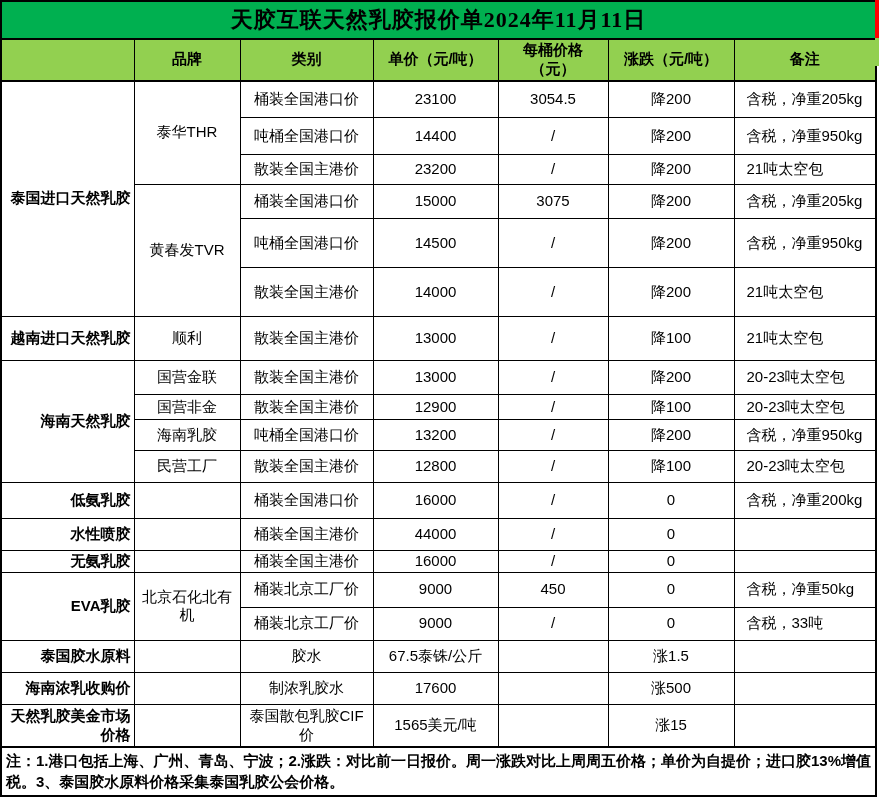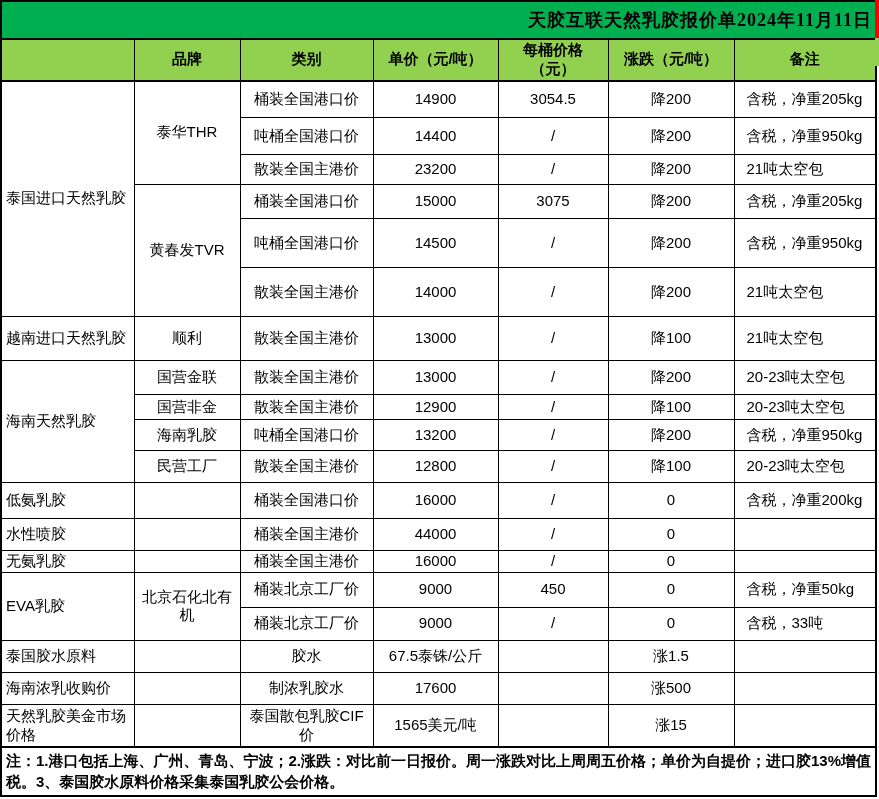--- a/index.html
+++ b/index.html
@@ -9,28 +9,28 @@
   }
   table.quote{
     border-collapse:collapse;table-layout:fixed;width:875px;
     border:2px solid #000;
   }
   td{
     border:1px solid #000;font-size:15px;text-align:center;vertical-align:middle;
     padding:1px 3px;overflow:hidden;word-break:break-all;line-height:1.25;
   }
   tr.title-row td{
-    background:#00B050;font-weight:bold;font-size:18px;
+    background:#00B050;font-weight:bold;font-size:22px;
     font-family:"Liberation Serif","DejaVu Serif",serif;
-    border:2px solid #000;letter-spacing:1px;text-align:right;
+    border:2px solid #000;letter-spacing:1px;
   }
   tr.header-row td{
     background:#92D050;font-weight:bold;font-size:15px;border-bottom:2px solid #000;
   }
-  td.cat{text-align:left;font-weight:normal;padding-left:4px;}
+  td.cat{text-align:right;font-weight:bold;padding-left:4px;}
   td.remark{text-align:left;padding-left:12px;}
   tr.note-row td{
     border:2px solid #000;text-align:left;font-weight:bold;font-size:15px;
     padding:3px 4px;line-height:1.35;word-break:break-all;
   }
   .edge-red{position:absolute;left:875px;top:0;width:4px;height:38px;background:#FF0000;}
   .edge-green{position:absolute;left:875px;top:38px;width:4px;height:28px;background:#92D050;}
 </style>
 </head>
 <body>
@@ -61,21 +61,21 @@
     <td>单价（元/吨）</td>
     <td>每桶价格（元）</td>
     <td>涨跌（元/吨）</td>
     <td>备注</td>
   </tr>
 
   <tr style="height:37px">
     <td class="cat" rowspan="6">泰国进口天然乳胶</td>
     <td rowspan="3">泰华THR</td>
     <td>桶装全国港口价</td>
-    <td>14900</td>
+    <td>23100</td>
     <td>3054.5</td>
     <td>降200</td>
     <td class="remark">含税，净重205kg</td>
   </tr>
   <tr style="height:37px">
     <td>吨桶全国港口价</td>
     <td>14400</td>
     <td>/</td>
     <td>降200</td>
     <td class="remark">含税，净重950kg</td>

